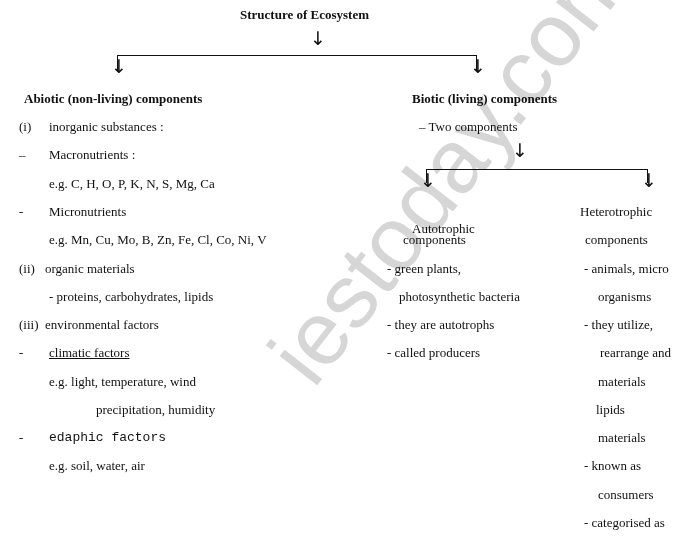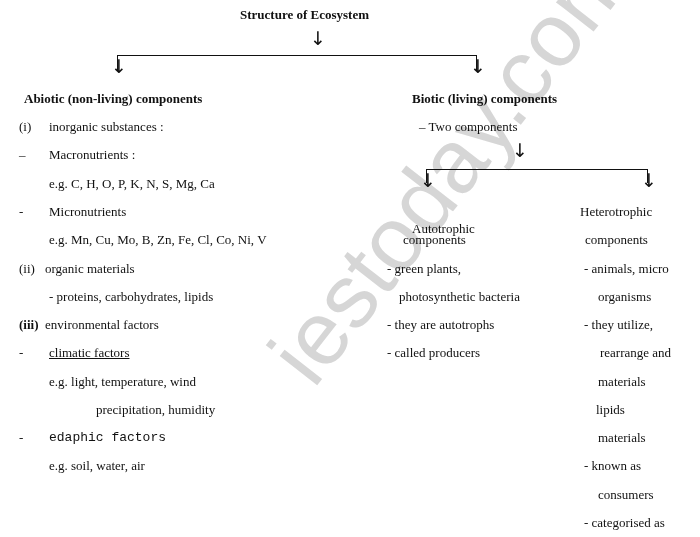--- a/index.html
+++ b/index.html
@@ -33,21 +33,21 @@
   <div class="t" style="left:49px;top:118px;">inorganic substances :</div>
   <div class="t" style="left:19px;top:146px;">–</div>
   <div class="t" style="left:49px;top:146px;">Macronutrients :</div>
   <div class="t" style="left:49px;top:175px;">e.g. C, H, O, P, K, N, S, Mg, Ca</div>
   <div class="t" style="left:19px;top:203px;">-</div>
   <div class="t" style="left:49px;top:203px;">Micronutrients</div>
   <div class="t" style="left:49px;top:231px;">e.g. Mn, Cu, Mo, B, Zn, Fe, Cl, Co, Ni, V</div>
   <div class="t" style="left:19px;top:260px;">(ii)</div>
   <div class="t" style="left:45px;top:260px;">organic materials</div>
   <div class="t" style="left:49px;top:288px;">- proteins, carbohydrates, lipids</div>
-  <div class="t" style="left:19px;top:316px;font-weight:bold;">(iii)</div>
+  <div class="t" style="left:19px;top:316px;">(iii)</div>
   <div class="t" style="left:45px;top:316px;">environmental factors</div>
   <div class="t" style="left:19px;top:344px;">-</div>
   <div class="t" style="left:49px;top:344px;text-decoration:underline;">climatic factors</div>
   <div class="t" style="left:49px;top:373px;">e.g. light, temperature, wind</div>
   <div class="t" style="left:96px;top:401px;">precipitation, humidity</div>
   <div class="t" style="left:19px;top:429px;">-</div>
   <div class="t" style="left:49px;top:429px;font-family:Liberation Mono, monospace;">edaphic factors</div>
   <div class="t" style="left:49px;top:457px;">e.g. soil, water, air</div>
 </div>
 

